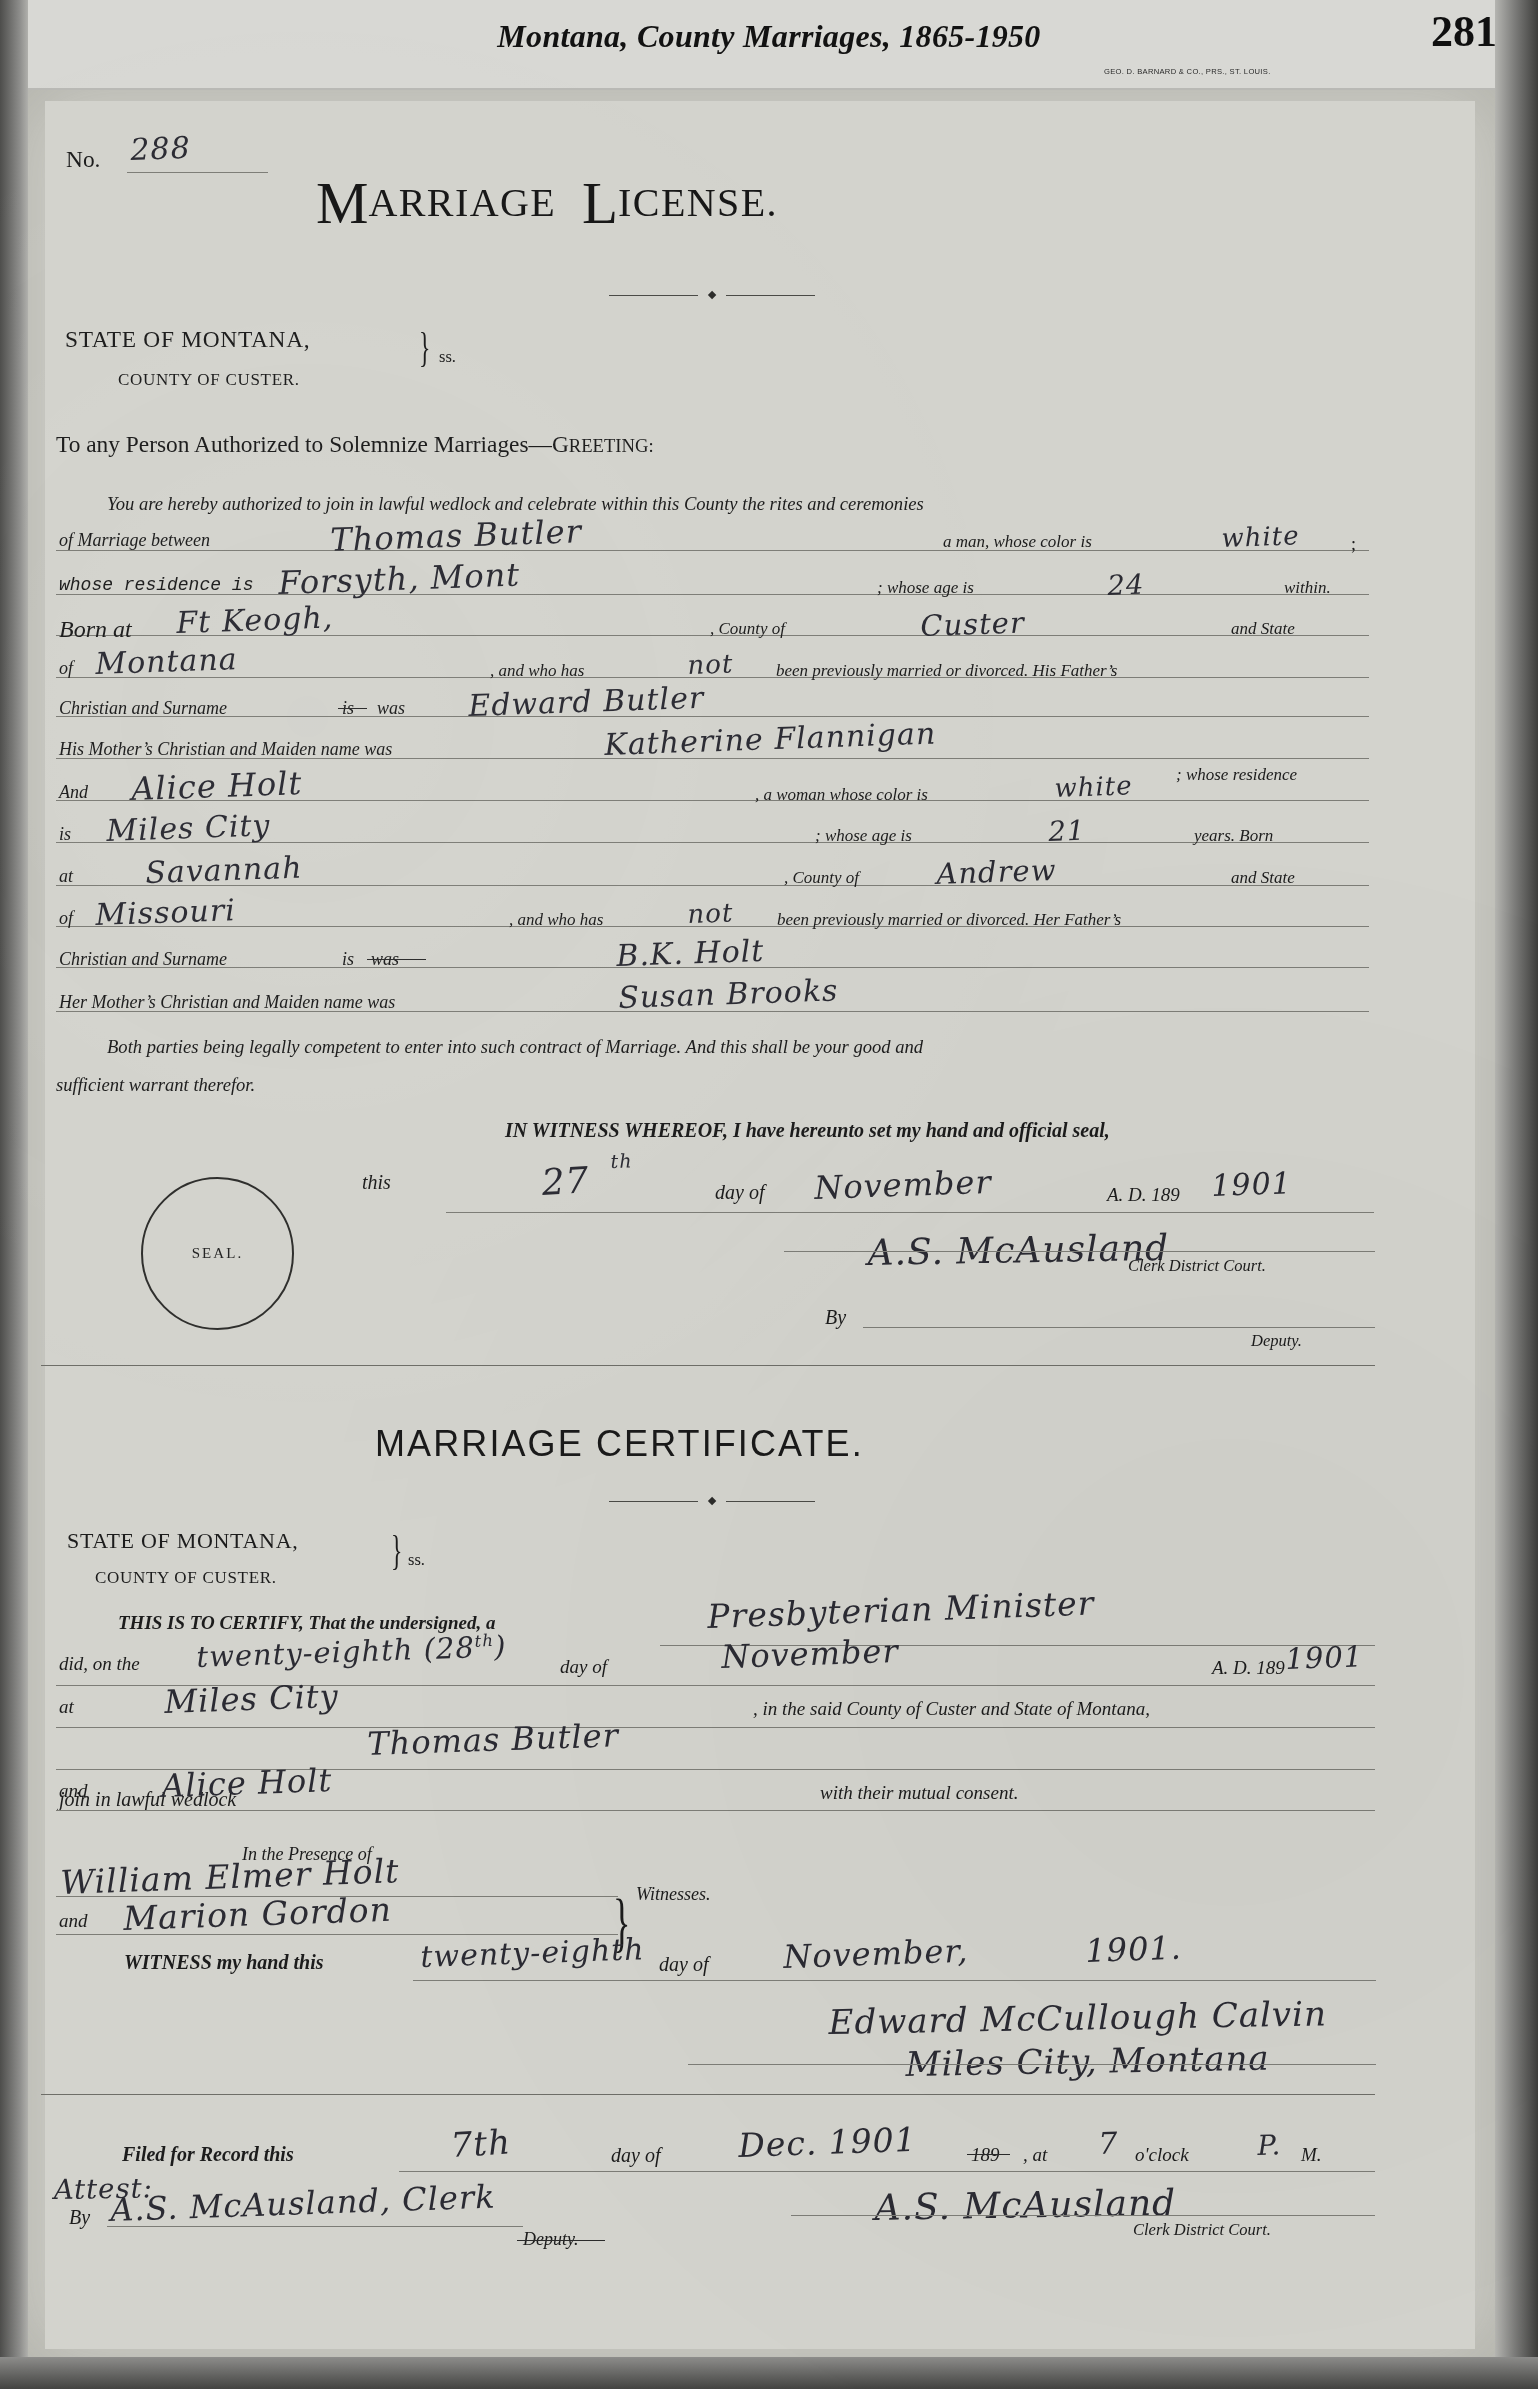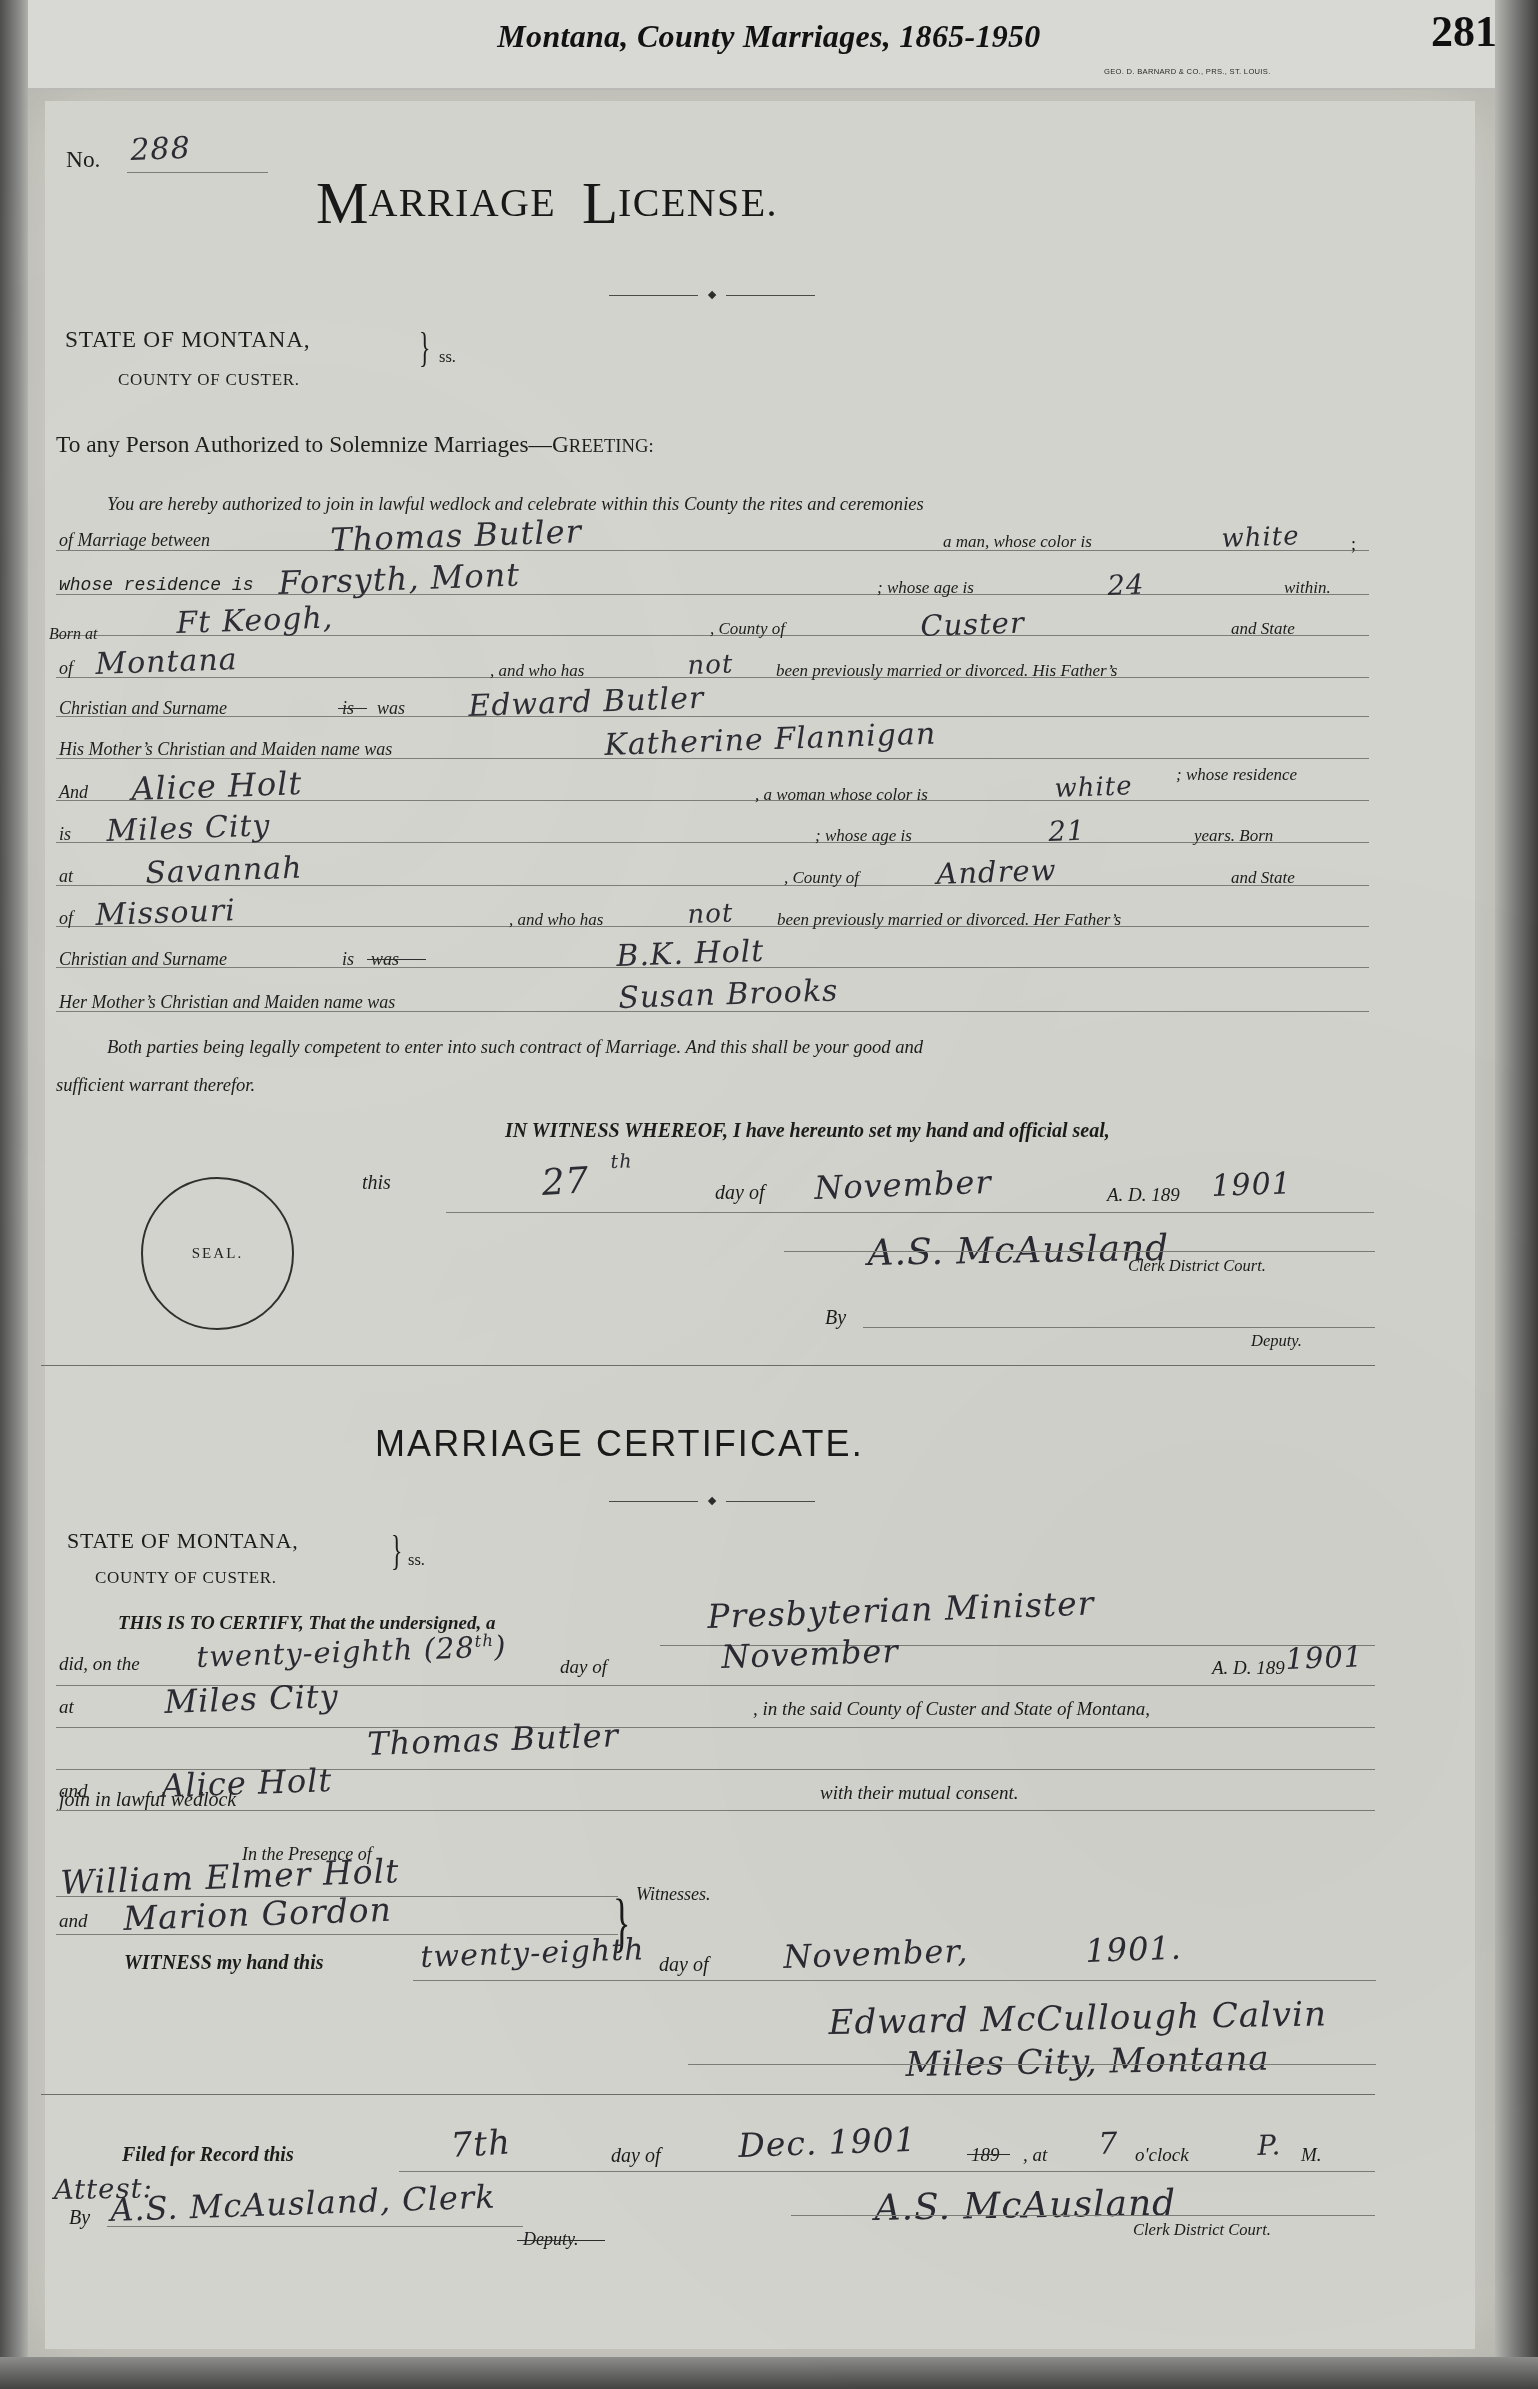--- a/index.html
+++ b/index.html
@@ -241,21 +241,21 @@
   <div class="pr" style="left:1351px; top:534px; font-size:18px;">;</div>
 
   <div class="rule" style="left:56px; top:594px; width:1313px;"></div>
   <div class="pr pr-italic" style="left:59px; top:575px; font-size:18px;font-family:Liberation Mono, monospace;">whose residence is</div>
   <div class="hw" style="left:279px; top:564px; font-size:32px;">Forsyth, Mont</div>
   <div class="pr pr-italic" style="left:877px; top:578px; font-size:17px;">; whose age is</div>
   <div class="hw" style="left:1108px; top:569px; font-size:27.5px;">24</div>
   <div class="pr pr-italic" style="left:1284px; top:578px; font-size:17px;">within.</div>
 
   <div class="rule" style="left:56px; top:635px; width:1313px;"></div>
-  <div class="pr pr-italic" style="left:49px; top:616px; font-size:16px;margin-top:9px;">Born at</div>
+  <div class="pr pr-italic" style="left:59px; top:616px; font-size:24px;">Born at</div>
   <div class="hw" style="left:177px; top:605px; font-size:30px;">Ft Keogh,</div>
   <div class="pr pr-italic" style="left:710px; top:619px; font-size:17px;">, County of</div>
   <div class="hw" style="left:921px; top:609px; font-size:29px;">Custer</div>
   <div class="pr pr-italic" style="left:1231px; top:619px; font-size:17px;">and State</div>
 
   <div class="rule" style="left:56px; top:677px; width:1313px;"></div>
   <div class="pr pr-italic" style="left:59px; top:658px; font-size:18px;">of</div>
   <div class="hw" style="left:96px; top:646px; font-size:30px;">Montana</div>
   <div class="pr pr-italic" style="left:490px; top:661px; font-size:17px;">, and who has</div>
   <div class="hw" style="left:688px; top:650px; font-size:26px;">not</div>

